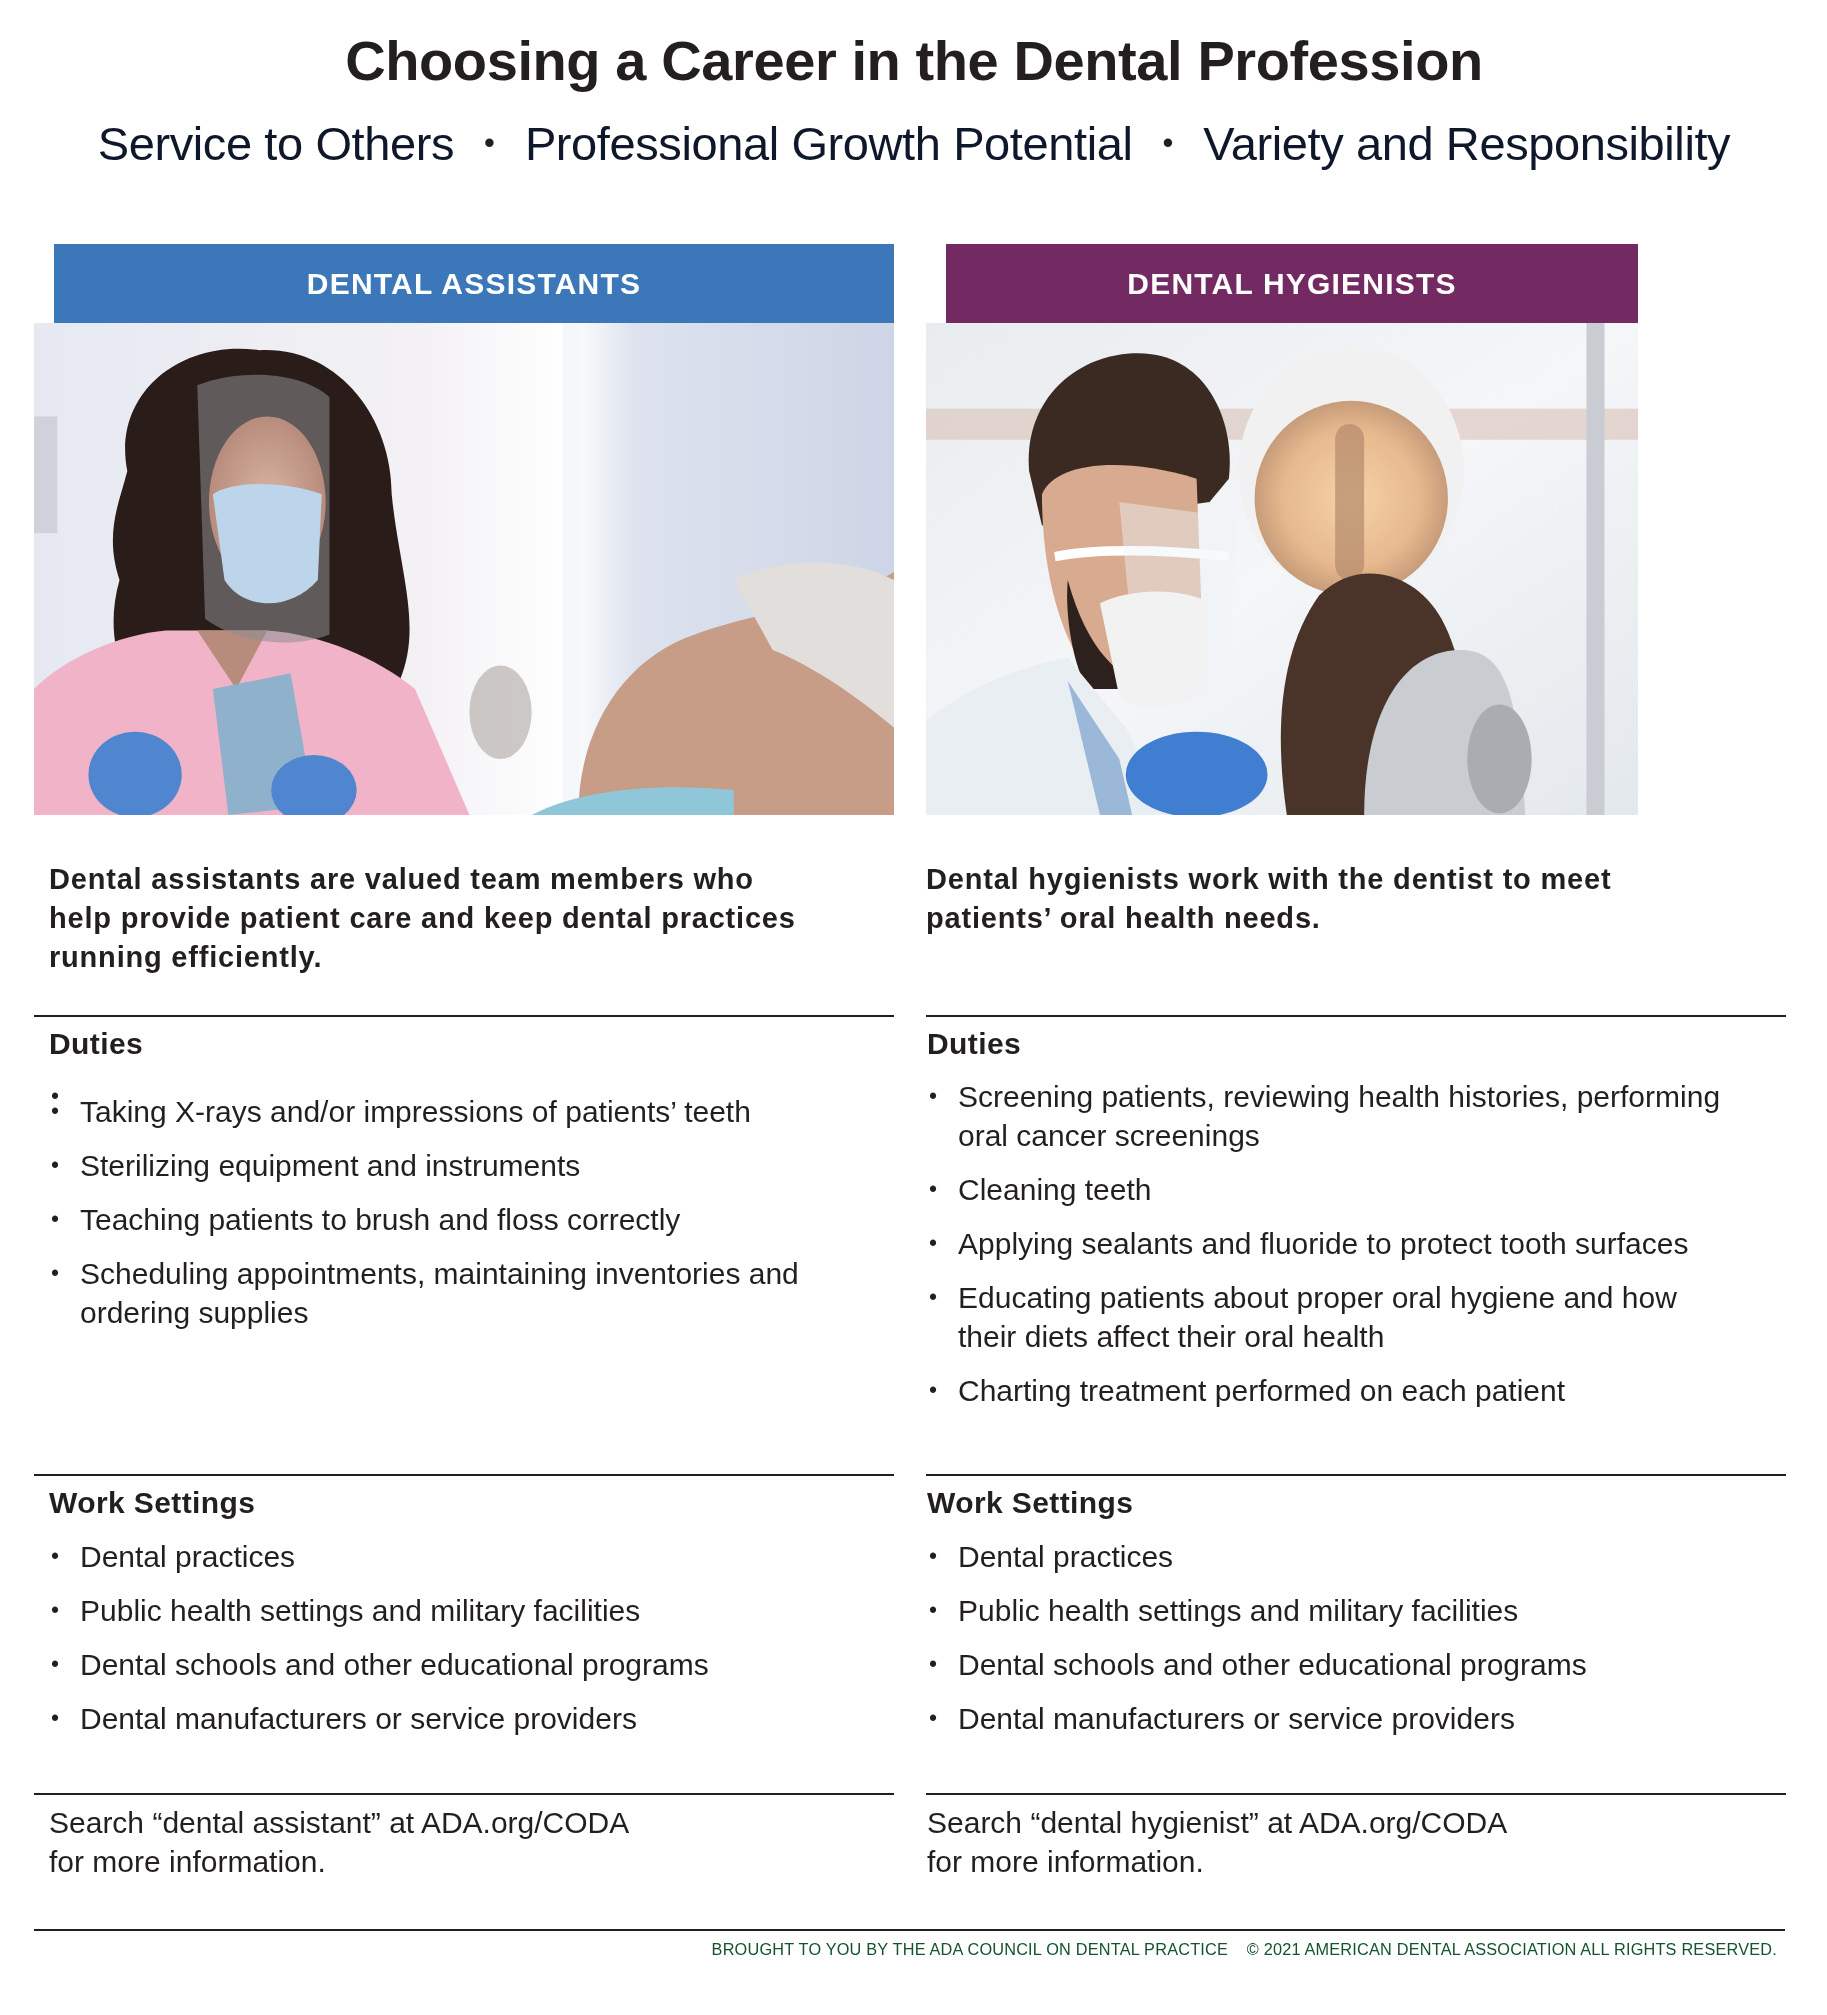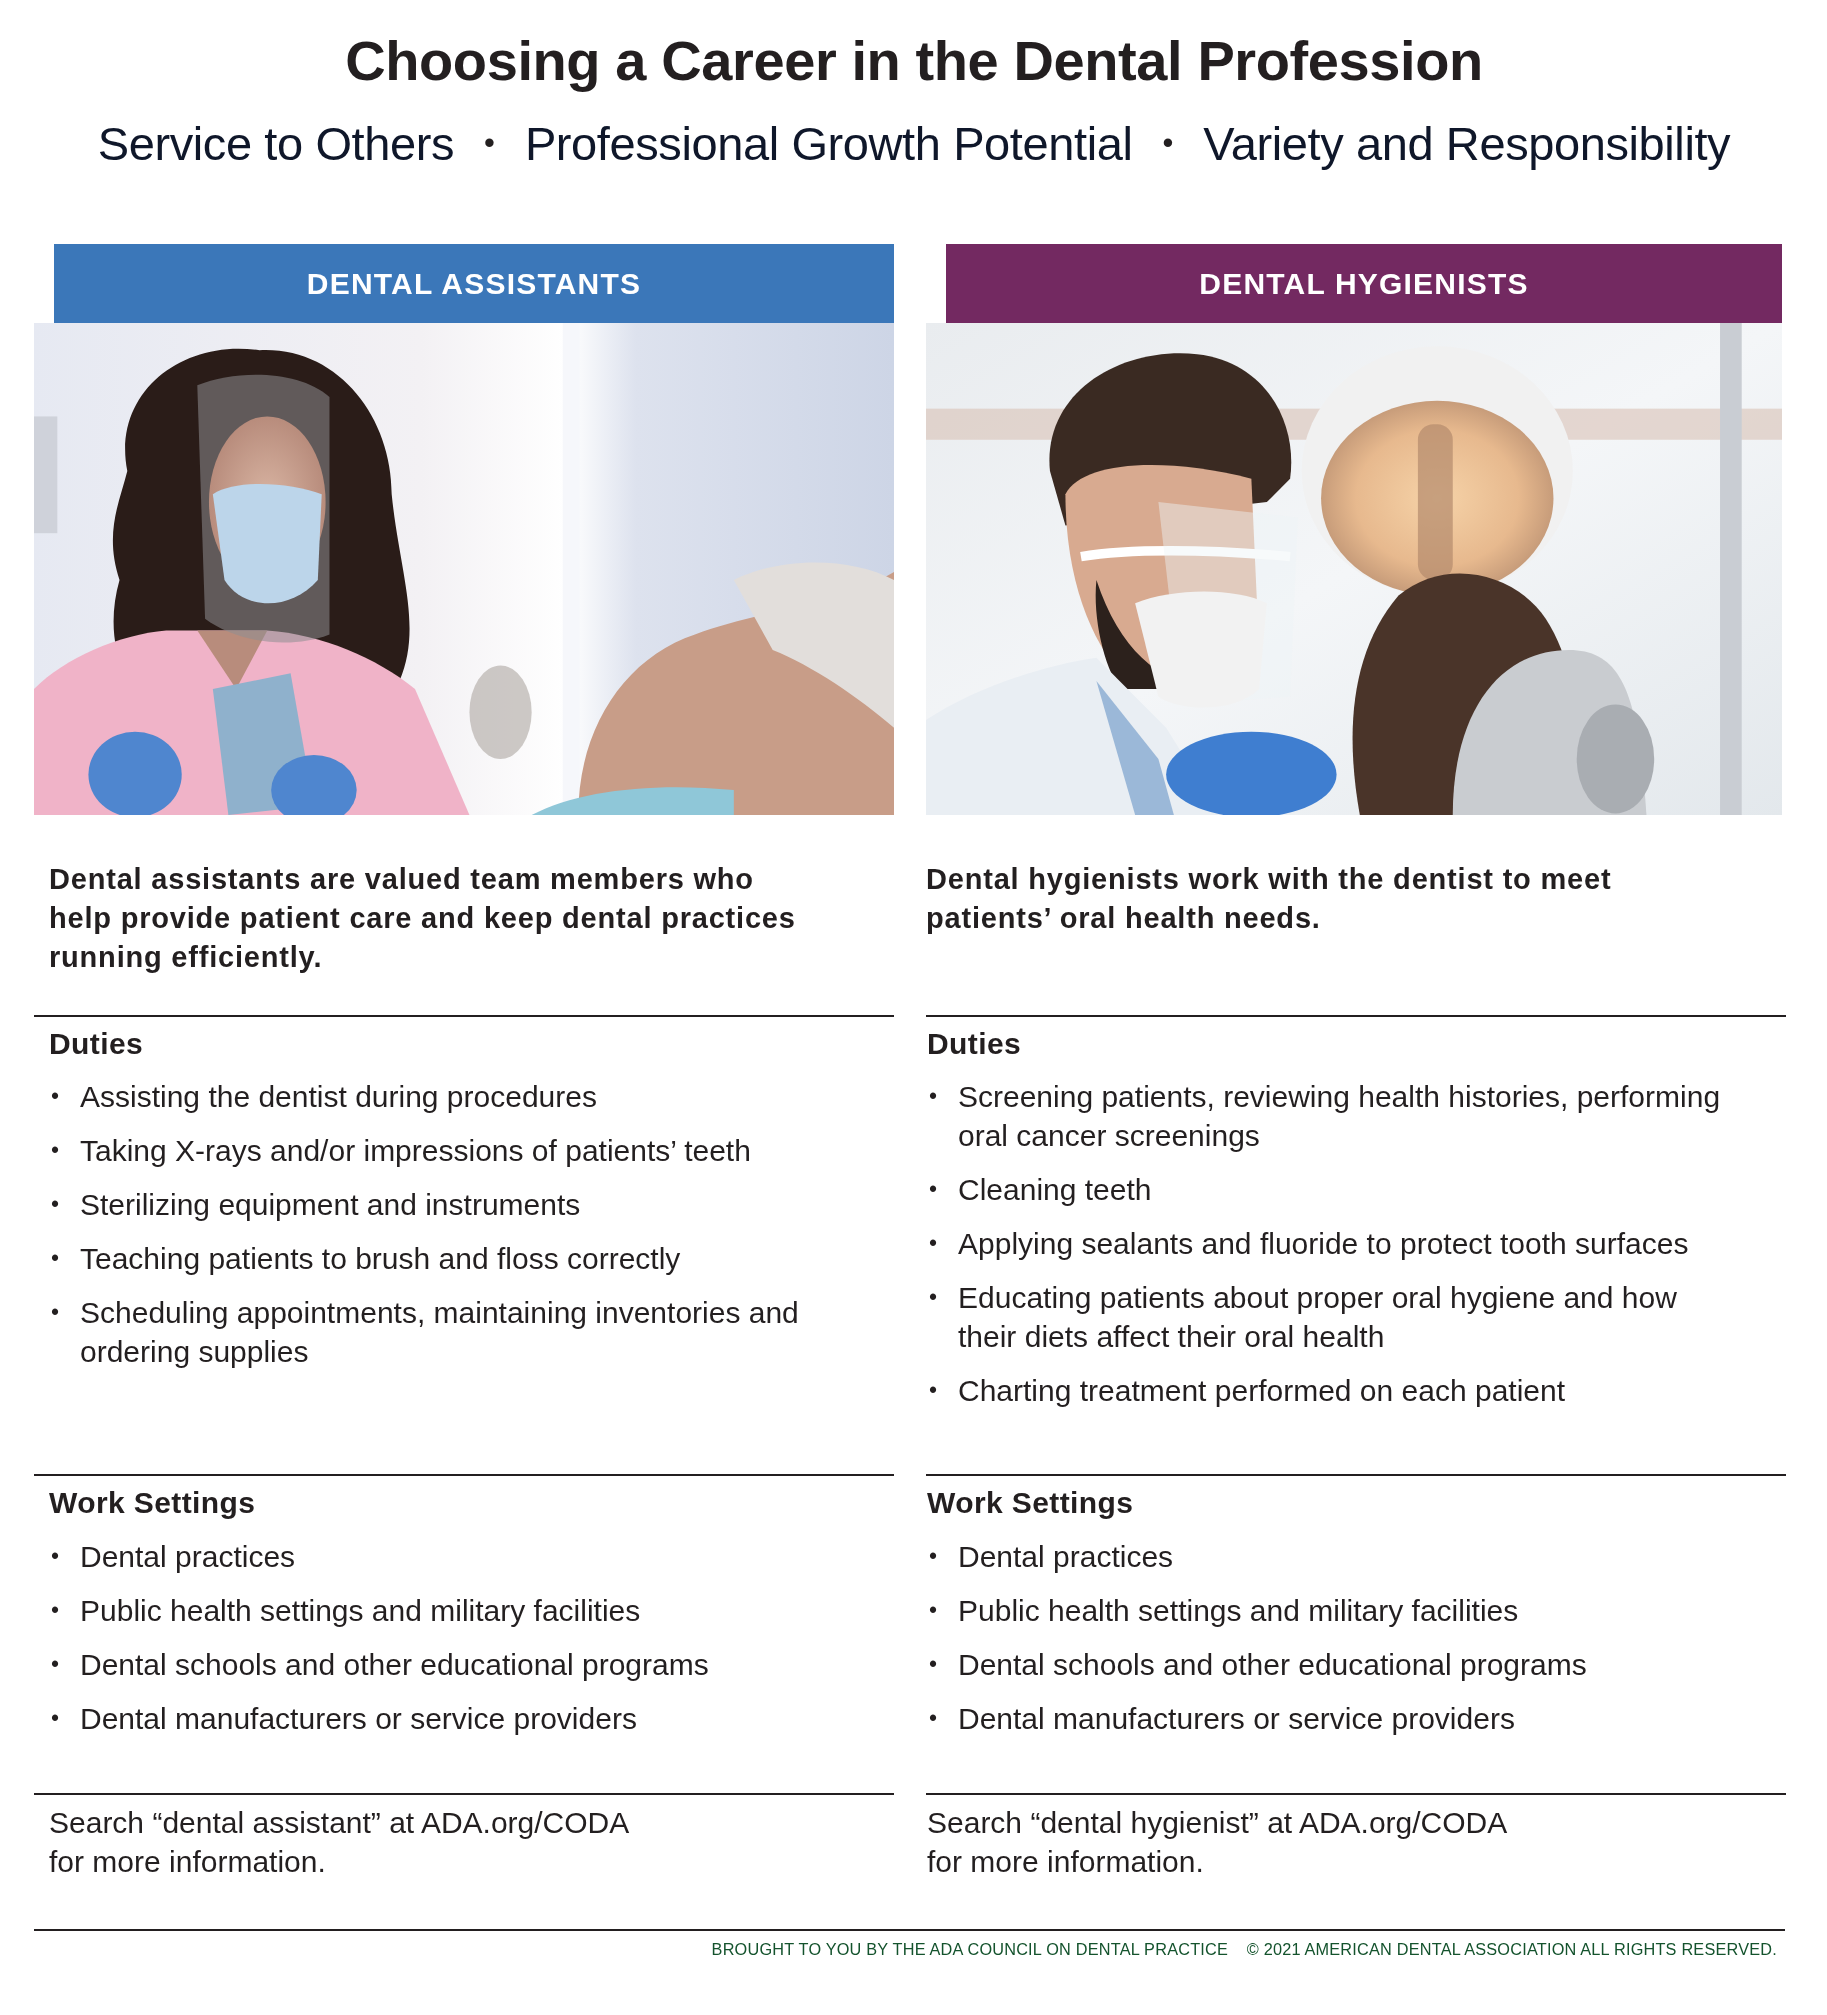--- a/index.html
+++ b/index.html
@@ -8,21 +8,21 @@
   .abs { position: absolute; }
   .title { left: 0; width: 1828px; top: 22px; text-align: center; font-size: 56px; font-weight: bold;
            line-height: 78px; letter-spacing: -0.4px; color: #231f20; white-space: nowrap; }
   .subtitle { left: 0; width: 1828px; top: 117px; text-align: center; font-size: 47px; font-weight: normal;
               line-height: 54px; color: #231f20; white-space: nowrap; }
   .subtitle .sep { display: inline-block; margin: 0 30px; font-size: 31px; vertical-align: middle; position: relative; top: -4.7px; }
   .subtitle .item { font-weight: 300; letter-spacing: -0.4px; color: #0f172a; }
 
   .col { position: absolute; top: 244px; }
   .col.left { left: 34px; width: 860px; }
-  .col.right { left: 926px; width: 856px; }
+  .col.right { left: 926px; width: 712px; }
 
   .band { height: 79px; display: flex; align-items: center; justify-content: center; color: #fff;
           font-size: 30px; font-weight: bold; letter-spacing: 1.2px; margin-left: 20px; }
   .band.blue { background: #3b77b9; }
   .band.purple { background: #732961; }
 
   .photo { position: relative; height: 492px; overflow: hidden; }
   .photo svg { display: block; width: 100%; height: 100%; }
 
   .intro { position: absolute; font-size: 29px; font-weight: bold; line-height: 39px; letter-spacing: 0.8px; color: #231f20; }
@@ -93,21 +93,21 @@
 
 <div class="intro" style="left:49px; top:860px; width:840px;">
   <div>Dental assistants are valued team members who</div>
   <div>help provide patient care and keep dental practices</div>
   <div>running efficiently.</div>
 </div>
 
 <div class="rule" style="left:34px; width:860px; top:1015px;"></div>
 <div class="heading" style="left:49px; top:1027px;">Duties</div>
 <ul class="bullets" style="left:51px; top:1077px; width:817px;">
-  <li><span class="dot">•</span><span>Assisting the dentist during procedures</span></li>
+  <li><span class="dot">•</span></li>
   <li><span class="dot">•</span><span>Taking X-rays and/or impressions of patients’ teeth</span></li>
   <li><span class="dot">•</span><span>Sterilizing equipment and instruments</span></li>
   <li><span class="dot">•</span><span>Teaching patients to brush and floss correctly</span></li>
   <li style="width:770px;"><span class="dot">•</span><span>Scheduling appointments, maintaining inventories and ordering supplies</span></li>
 </ul>
 
 <div class="rule" style="left:34px; width:860px; top:1474px;"></div>
 <div class="heading" style="left:49px; top:1486px;">Work Settings</div>
 <ul class="bullets" style="left:51px; top:1537px; width:817px;">
   <li><span class="dot">•</span><span>Dental practices</span></li>

